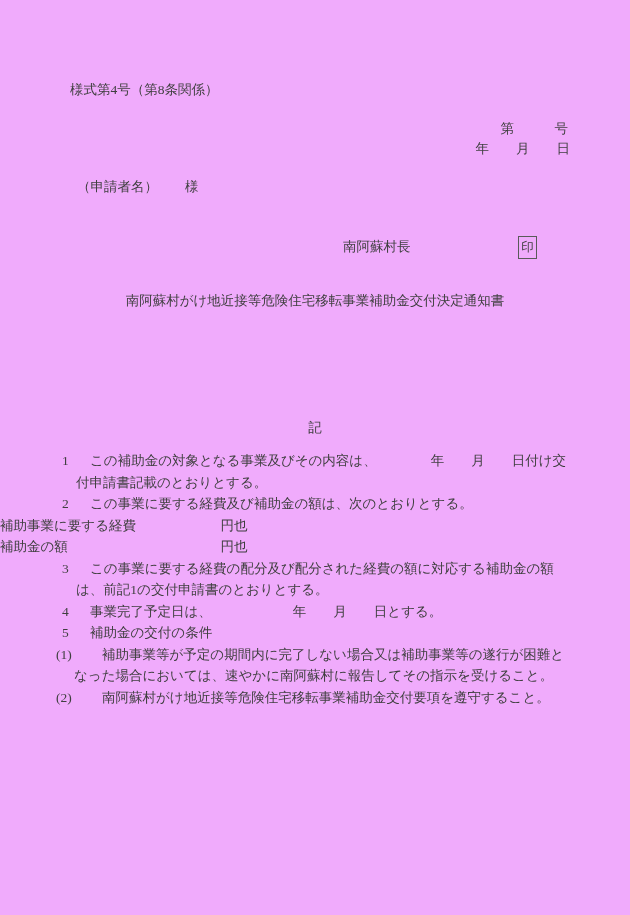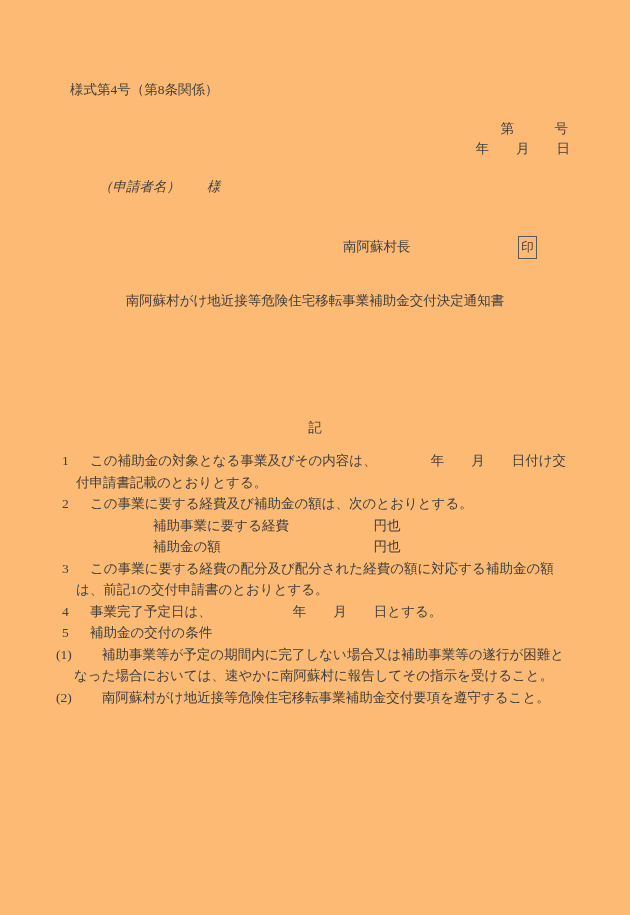--- a/index.html
+++ b/index.html
@@ -4,32 +4,32 @@
 <style>
   html, body {
     margin: 0;
     padding: 0;
     background: #ffffff;
   }
   .page {
     position: relative;
     width: 630px;
     height: 915px;
-    background: #fdba74;
+    background: #f0abfc;
     font-family: "Liberation Serif", "DejaVu Serif", serif;
     font-size: 13.5px;
     color: #3f3f3f;
     overflow: hidden;
   }
   .abs { position: absolute; }
 
   .form-number   { top: 81px;  left: 70px; }
   .doc-number    { top: 120px; right: 62px; }
   .date-line     { top: 140px; right: 60px; margin-left: 32px; }
-  .addressee     { top: 178px; left: 99px; font-style: italic; }
+  .addressee     { top: 178px; left: 77px; }
 
   .sender-row    { top: 238px; left: 0; right: 0; height: 22px; }
   .sender-name   { position: absolute; left: 343px; top: 0; }
   .seal-box {
     position: absolute;
     left: 518px; top: -2px;
     width: 17px; height: 21px;
     border: 1px solid #5a5a5a;
     text-align: center;
     line-height: 21px;
@@ -63,21 +63,21 @@
   .item {
     position: relative;
     padding-left: 76px;
     text-indent: 14px;
   }
   .item > .num {
     position: absolute;
     left: 62px; top: 0;
     text-indent: 0;
   }
-  .cost-row { padding-left: 153px; }
+  .cost-row { }
   .cost-row .cost-label { display: inline-block; width: 217px; }
   .sub-item {
     position: relative;
     padding-left: 74px;
     text-indent: 28px;
   }
   .sub-item > .num {
     position: absolute;
     left: 56px; top: 0;
     text-indent: 0;

